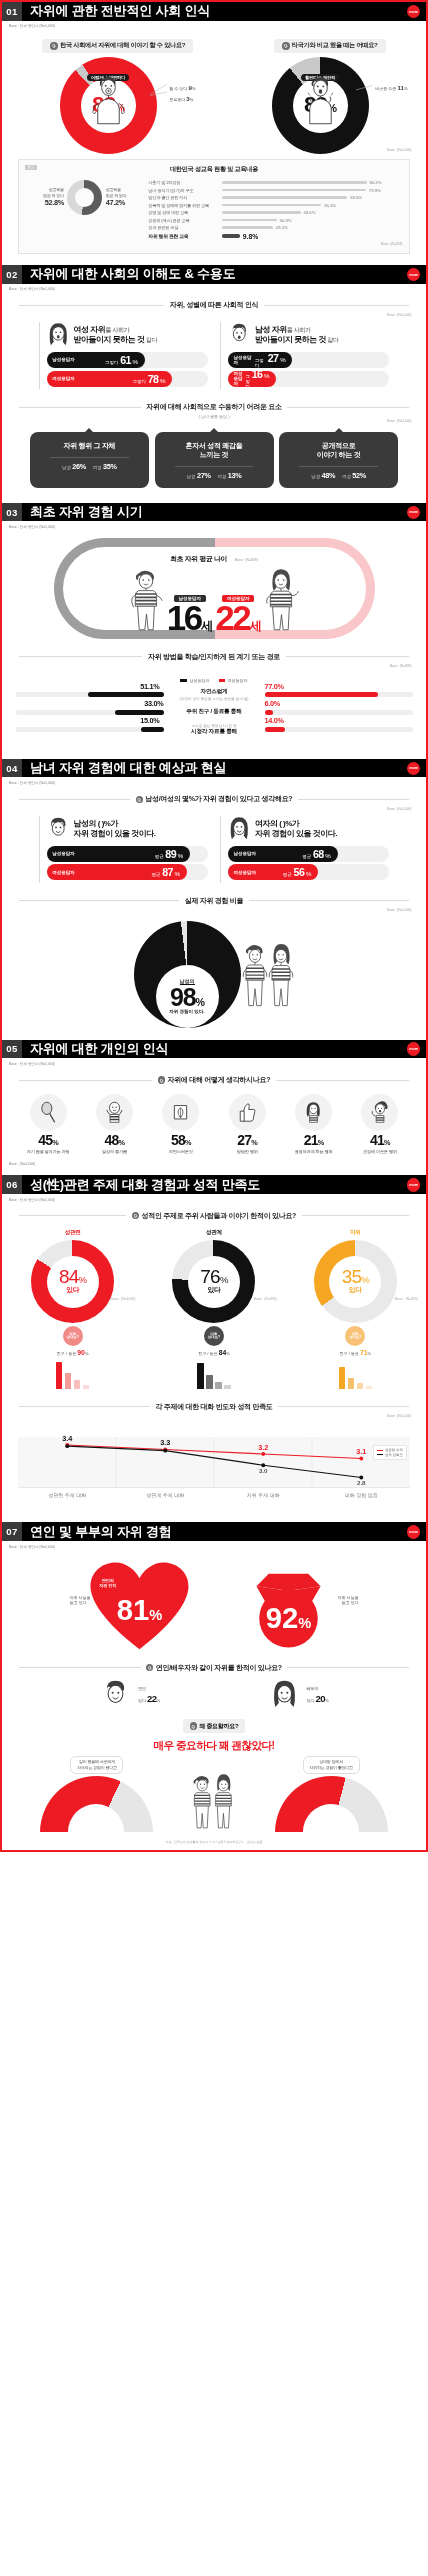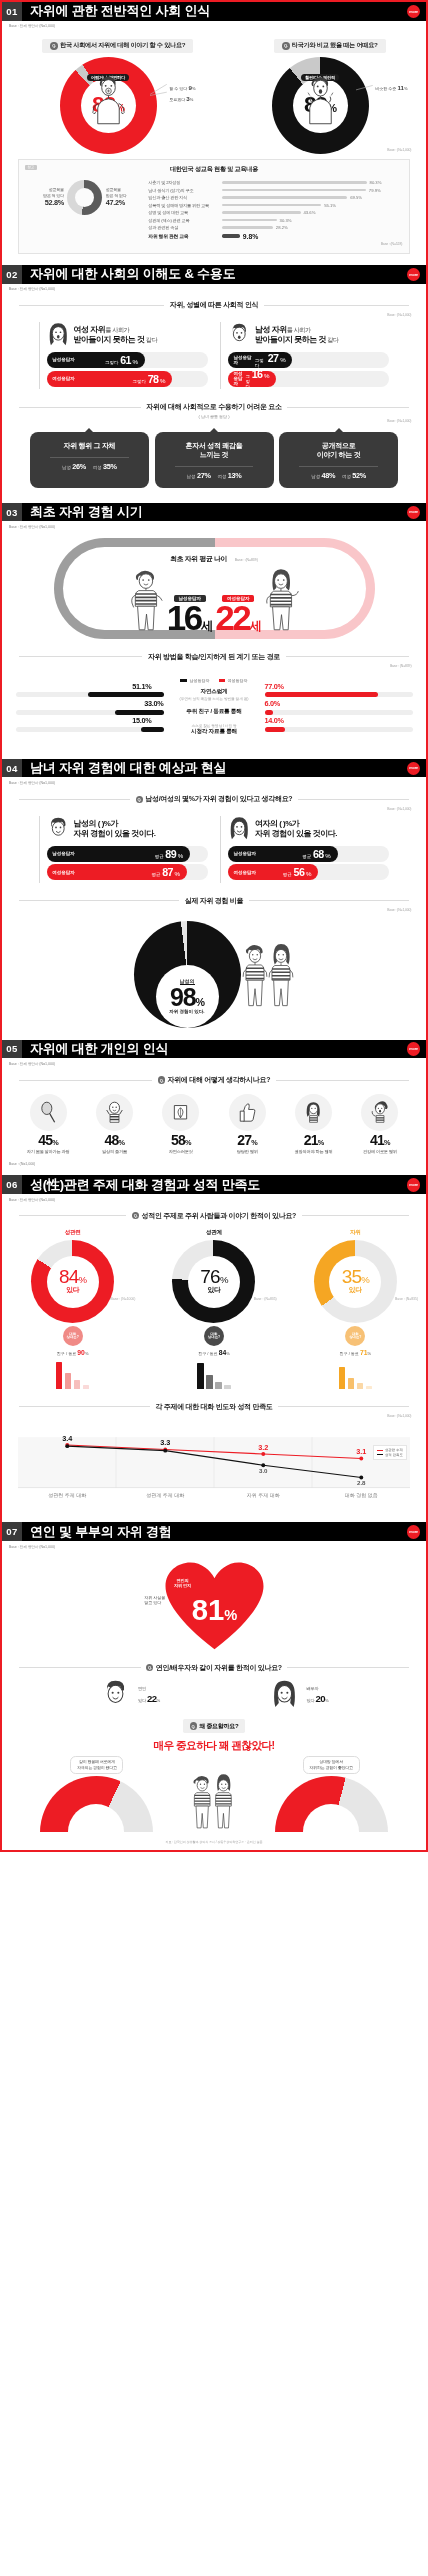--- a/index.html
+++ b/index.html
@@ -732,21 +732,21 @@
   <div class="base-right">Base : (N=839)</div>
 
   <div class="bars3">
     <div class="legend-row">
       <span><span class="sw blk"></span><span>남성응답자</span></span>
       <span><span class="sw red"></span><span>여성응답자</span></span>
     </div>
 
     <div class="dual-row">
       <div class="dual-left">
-        <div class="dval blk" style="right:12px;padding-left:42px;"><span>51.1%</span></div>
+        <div class="dval blk" style="right:4px;padding-left:42px;"><span>51.1%</span></div>
         <div class="dtrack">
             <div class="dfill blk" style="width:51.1%"></div>
           </div>
       </div>
       <div class="dual-mid">
         <div class="dm-main">자연스럽게</div>
         <div class="dm-sub">(우연히 성적 쾌감을 느끼는 방법을 알게 됨)</div>
       </div>
       <div class="dual-right">
         <div class="dval red" style="left:0;"><span>77.0%</span></div>
@@ -769,21 +769,21 @@
       <div class="dual-right">
         <div class="dval red" style="left:0;"><span>6.0%</span></div>
         <div class="dtrack">
             <div class="dfill red" style="width:6%"></div>
           </div>
       </div>
     </div>
 
     <div class="dual-row">
       <div class="dual-left">
-        <div class="dval blk" style="right:12px;"><span>15.0%</span></div>
+        <div class="dval blk" style="right:4px;"><span>15.0%</span></div>
         <div class="dtrack">
             <div class="dfill blk" style="width:15%"></div>
           </div>
       </div>
       <div class="dual-mid">
         <div class="dm-pre">스스로 찾은 동영상 / 사진 등</div>
         <div class="dm-main">시청각 자료를 통해</div>
       </div>
       <div class="dual-right">
         <div class="dval red" style="left:0;"><span>14.0%</span></div>
@@ -1200,20 +1200,34 @@
           <path d="M95 160 C 30 110, 8 72, 8 48 C 8 22, 30 6, 52 6 C 72 6, 88 20, 95 34 C 102 20, 118 6, 138 6 C 160 6, 182 22, 182 48 C 182 72, 160 110, 95 160 Z" fill="#ed1c24"></path>
           <text x="95" y="108" font-size="52" font-weight="bold" fill="#fff" text-anchor="middle" font-family="Liberation Sans, sans-serif">81<tspan font-size="26">%</tspan></text>
         </svg>
         <div class="sh-tag" style="position:absolute;left:13.5px;top:19px;white-space:pre-line;">연인의
 자위 인지</div>
       </div>
       <div class="sh-side" style="left:-2.3px;top:36px;white-space:pre-line;">자위 사실을
 알고 있다</div>
     </div>
 
+    <div class="shape-cell">
+      <div style="position:relative;width:107px;height:96px;">
+        <svg width="107" height="96" viewBox="0 0 190 170">
+          <path d="M60 26 l70 0 l22 22 l-57 8 l-57-8z" fill="#ed1c24"></path>
+          <path d="M95 56 L38 48 L95 148 L152 48 Z" fill="#ed1c24"></path>
+          <circle cx="95" cy="105" r="52" fill="#ed1c24"></circle>
+          <text x="95" y="122" font-size="52" font-weight="bold" fill="#fff" text-anchor="middle" font-family="Liberation Sans, sans-serif">92<tspan font-size="26">%</tspan></text>
+        </svg>
+        <div class="sh-tag" style="position:absolute;right:3.4px;top:29px;white-space:pre-line;">배우자의
+자위 인지</div>
+      </div>
+      <div class="sh-side" style="right:-2.3px;top:36px;white-space:pre-line;text-align:right;">자위 사실을
+알고 있다</div>
+    </div>
   </div>
 
   <div class="sub-head" style="margin-top:8px;">
     <div class="rule"></div>
     <div class="txt">
       <span class="q-badge">Q.</span><span>연인/배우자와 같이 자위를 한적이 있나요?</span>
     </div>
     <div class="rule"></div>
   </div>
 

